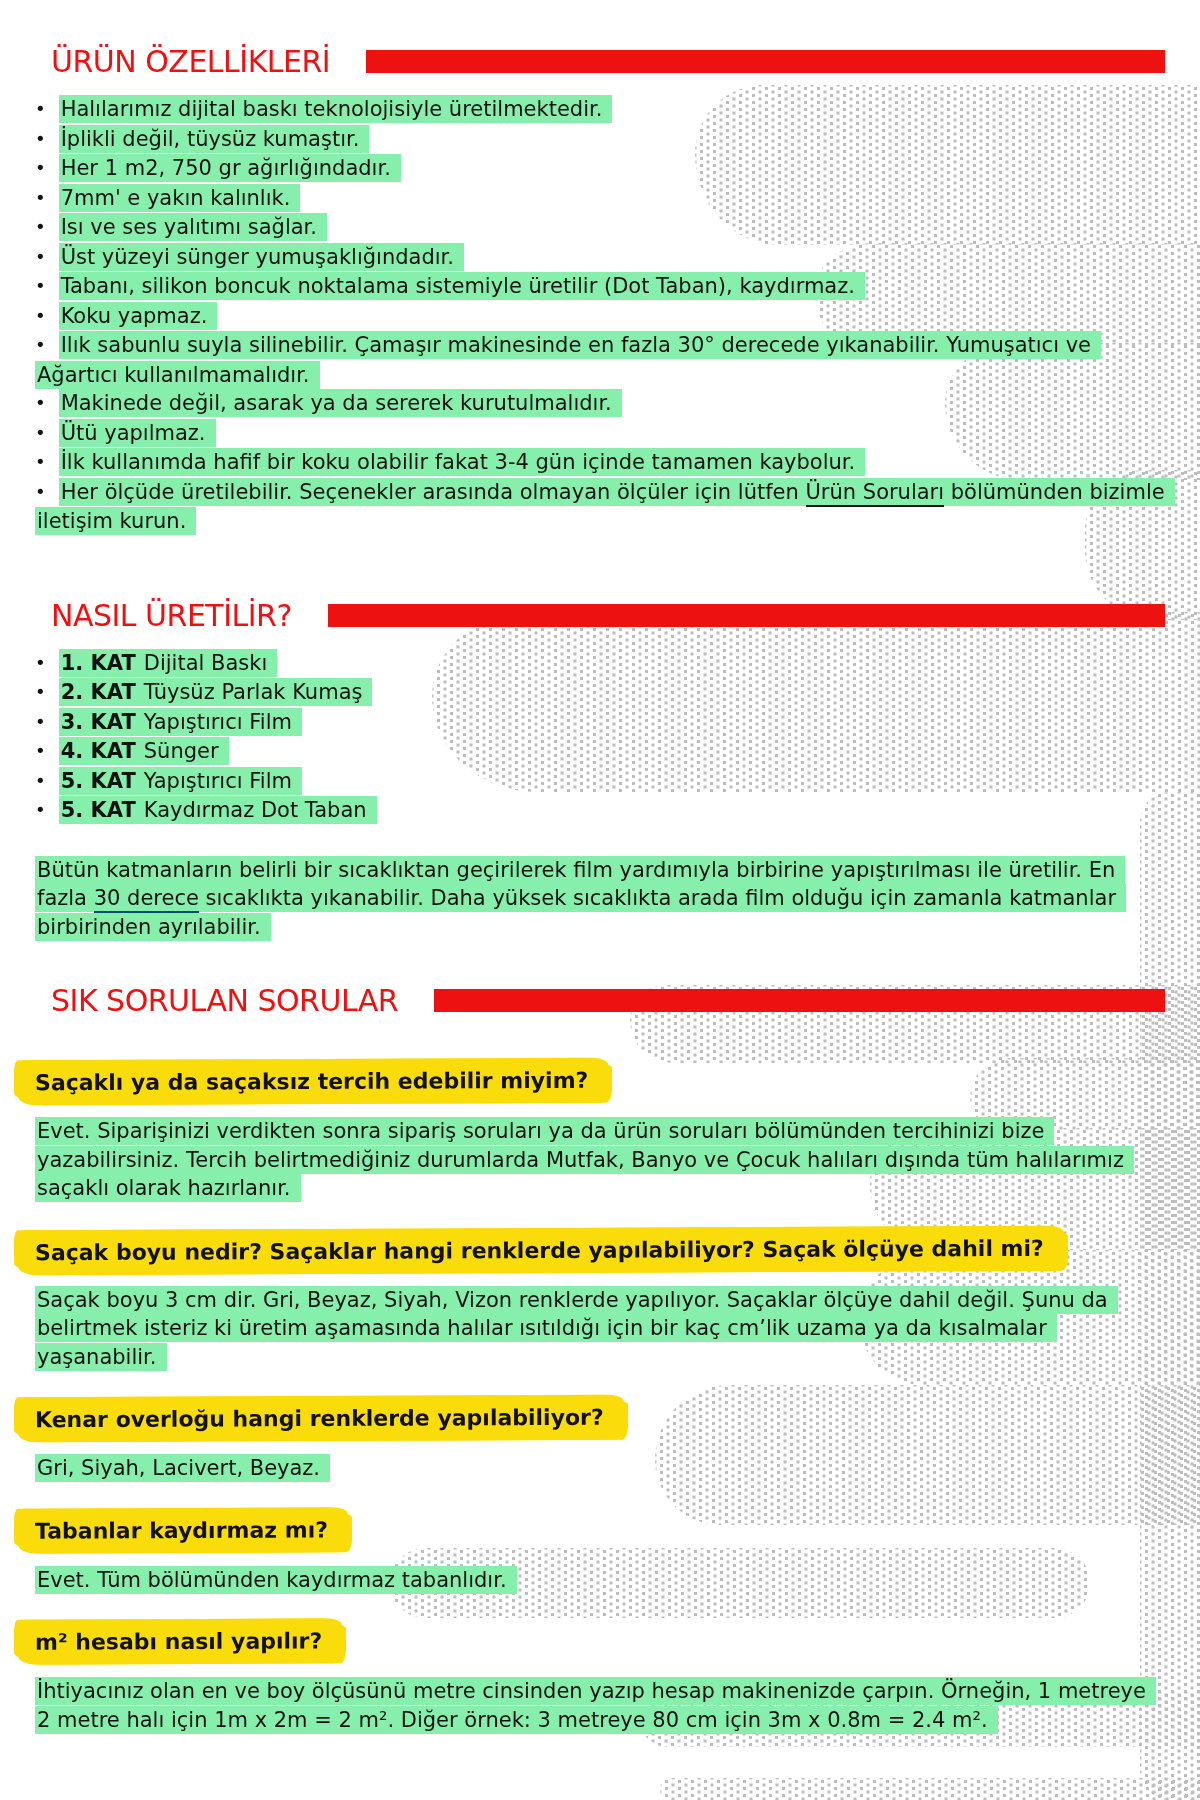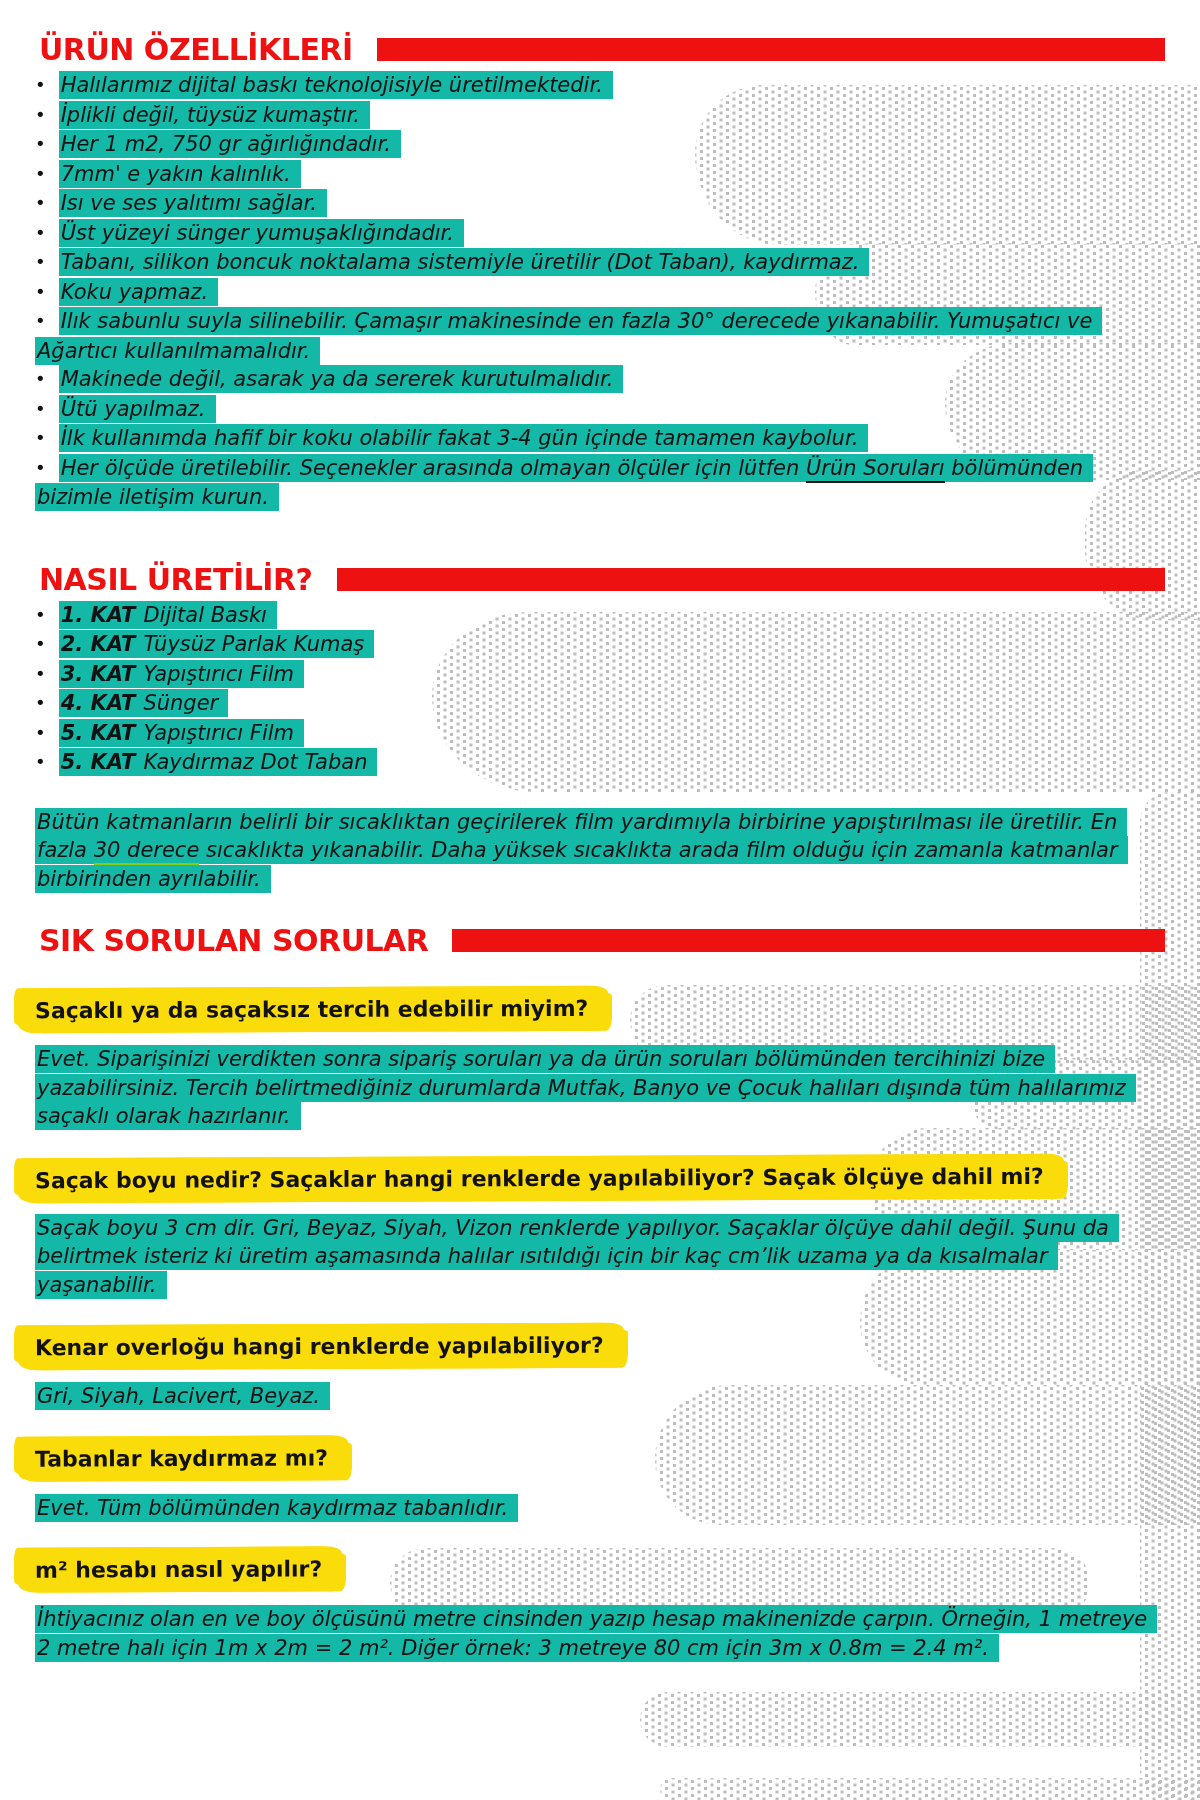--- a/index.html
+++ b/index.html
@@ -14,39 +14,38 @@
     background-image:
       radial-gradient(circle,#bdbdbd 1.55px,transparent 1.75px),
       radial-gradient(circle,#bdbdbd 1.55px,transparent 1.75px);
     background-size:13px 7px;
     background-position:0 0,6.5px 3.5px;
   }
   .content{position:relative;z-index:2;padding:28px 35px 0 35px;}
   
   .sec-head{display:flex;align-items:center;gap:20px;}
   .sec-title{
-    margin:4px;font-size:30px;font-weight:bold;color:#ee1111;
+    margin:16px;font-size:30px;font-weight:normal;color:#ee1111;
     letter-spacing:-0.5px;white-space:nowrap;
   }
   .bar{flex:1;height:23px;background:#ee1111;}
   
   ul.plain{list-style:none;margin:0;padding:0;}
   .bullets{margin-top:40px;font-size:21px;line-height:28.5px;}
   .bullets li::before{content:"•";margin-right:13px;font-size:18px;position:relative;top:-1px;}
   .halo{
-    background:#14b8a6;
+    background:#86efac;
     box-decoration-break:clone;-webkit-box-decoration-break:clone;
     padding:2px 10px 2px 2px;
-    font-style:italic;
   }
   .ulink{
     color:#121212;text-decoration:none;cursor:pointer;
     border-bottom:2px solid #121212;padding-bottom:1px;
   }
-  .u30{border-bottom:2px solid #84cc16;padding-bottom:1px;}
+  .u30{border-bottom:2px solid #0c4a6e;padding-bottom:1px;}
   
   .head-how{margin-top:46px;justify-content:space-between;}
   .kat{margin-top:32px;font-size:21px;line-height:28.5px;}
   .kat li::before{content:"•";margin-right:13px;font-size:18px;position:relative;top:-1px;}
   .kat b{margin-right:8px;}
   .para{margin:30px 0 0 0;font-size:21px;line-height:28.5px;max-width:1140px;}
   
   .head-faq{margin-top:26px;}
   .faq-q{
     display:inline-block;background:#fbdc0b;color:#121212;

